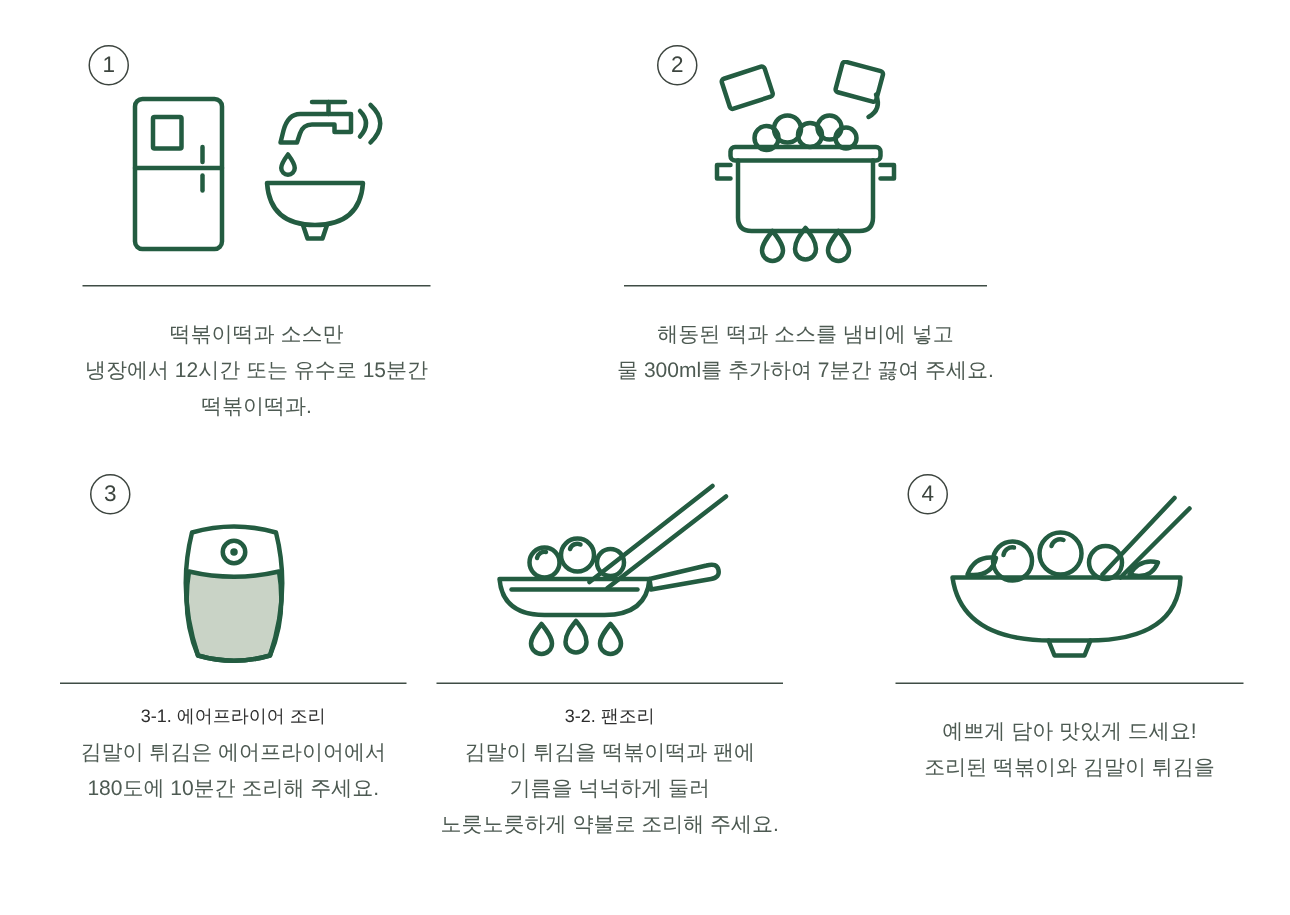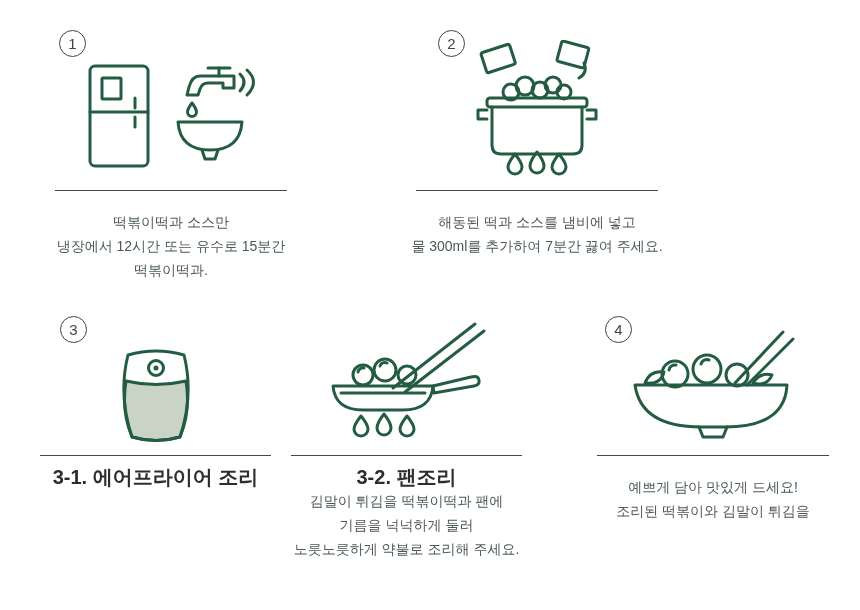--- a/index.html
+++ b/index.html
@@ -25,21 +25,21 @@
   }
   .icon-row{display:flex;align-items:flex-end;justify-content:center;width:100%;}
   .divider{width:100%;border-top:1px solid var(--line);margin-top:10px;}
   .caption{
     margin-top:19px;display:flex;flex-direction:column;align-items:center;
     font-size:14px;line-height:24px;color:var(--ink);
   }
   .caption span{white-space:nowrap;display:block;}
   .sub-title{
     margin-top:9px;display:flex;justify-content:center;
-    font-size:20px;font-weight:bold;color:var(--title);line-height:24px;white-space:nowrap;
+    font-size:12px;font-weight:normal;color:var(--title);line-height:24px;white-space:nowrap;
   }
   svg{display:block;}
 </style>
 </head>
 <body>
 
 <div id="canvas">
 
   <section class="step" style="left:55px;top:28px;width:232px;">
     <span class="num" style="left:4px;top:2px;">1</span>
@@ -101,20 +101,24 @@
     <div class="icon-row" style="height:135px;">
       <svg width="96" height="102" viewBox="0 0 96 102" fill="none" stroke="#235c41" stroke-width="3" stroke-linecap="round" stroke-linejoin="round">
         <path d="M18 38 Q48 45 78 38 Q83 68 72 94 Q48 101 24 94 Q13 68 18 38 Z" fill="#c9d3c6"></path>
         <path d="M20 12 Q48 4 76 12 Q86 52 72 94 Q48 101 24 94 Q10 52 20 12 Z"></path>
         <circle cx="48" cy="25" r="7.5"></circle>
         <circle cx="48" cy="25" r="2.5" fill="#235c41" stroke="none"></circle>
       </svg>
     </div>
     <div class="divider"></div>
     <p class="sub-title">3-1. 에어프라이어 조리</p>
+    <p class="caption" style="margin-top:0;">
+      <span>김말이 튀김은 에어프라이어에서</span>
+      <span>180도에 10분간 조리해 주세요.</span>
+    </p>
   </section>
 
   <section class="step" style="left:291px;top:310px;width:231px;">
     <div class="icon-row" style="height:135px;">
       <svg width="180" height="127" viewBox="0 0 180 127" fill="none" stroke="#235c41" stroke-width="3" stroke-linecap="round" stroke-linejoin="round">
         <line x1="158" y1="6" x2="76" y2="70"></line>
         <line x1="167" y1="13" x2="88" y2="74"></line>
         <circle cx="46" cy="57" r="10"></circle>
         <circle cx="68" cy="52" r="11"></circle>
         <circle cx="90" cy="57" r="9"></circle>

